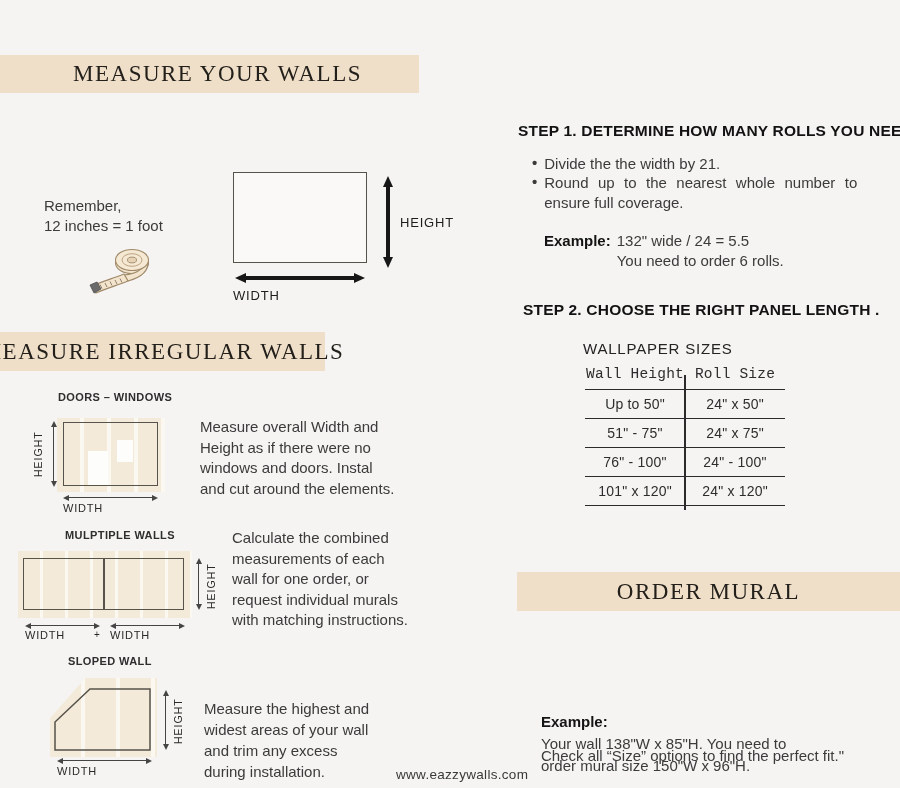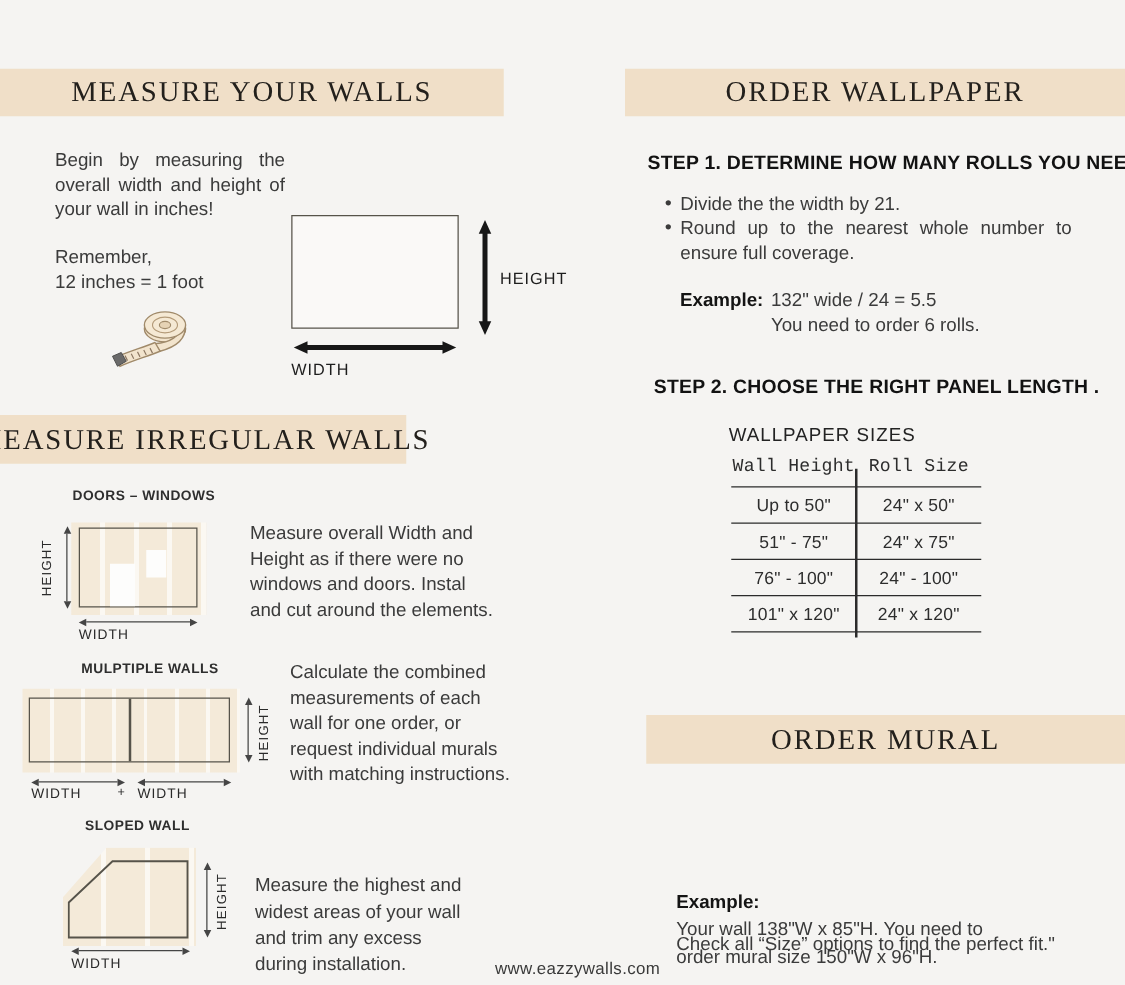--- a/index.html
+++ b/index.html
@@ -68,25 +68,24 @@
   #wp-divider { position:absolute; left:99px; top:9px; width:1.5px; height:135px; background:#2b2b2b; }
 
   .example-row { position:absolute; display:flex; font-size:15px; line-height:19.5px; }
   .example-row .val { margin-left:6px; white-space:pre-line; color:#3b3b3b; }
 </style>
 </head>
 <body>
 
 <div id="canvas">
 
-  <div class="band" style="left:0;top:55px;width:403px;height:38px;">
+  <div class="band" style="left:0;top:55px;width:403px;height:38px;padding-left:16px;">
     <div class="band-title">MEASURE YOUR WALLS</div>
   </div>
 
-  <div class="abs body15 just" style="left:44px;top:119px;width:184px;">Begin by measuring the overall width and height of your wall in inches!</div>
   <div class="abs body15 pre" style="left:44px;top:196px;">Remember,
 12 inches = 1 foot</div>
 
   <svg class="abs" style="left:86px;top:243px;" width="80" height="52" viewBox="0 0 80 52">
     <ellipse cx="46" cy="20" rx="16.5" ry="10.5" fill="#f2e4cd" stroke="#a08a6a" stroke-width="1.1"></ellipse>
     <path d="M58 17 C 59 26, 50 31, 38 32 L 42 38 C 53 35, 63 29, 62 18 Z" fill="#f2e4cd" stroke="#a08a6a" stroke-width="1.1"></path>
     <path d="M38 31 C 28 35, 15 39, 6 43 L 10 50 C 19 46, 32 42, 42 38 Z" fill="#f2e4cd" stroke="#a08a6a" stroke-width="1.1"></path>
     <ellipse cx="46" cy="17" rx="16.5" ry="10.5" fill="#f5e9d4" stroke="#a08a6a" stroke-width="1.1"></ellipse>
     <ellipse cx="46" cy="17" rx="10" ry="6.3" fill="none" stroke="#b49b79" stroke-width="0.9"></ellipse>
     <ellipse cx="46" cy="17" rx="4.5" ry="2.9" fill="#e6d3b5" stroke="#a08a6a" stroke-width="0.9"></ellipse>
@@ -149,23 +148,20 @@
   </svg>
   <div class="tav" style="left:165px;top:696px;height:48px;"></div>
   <div class="vtext" style="left:171px;top:694px;height:54px;width:14px;">HEIGHT</div>
   <div class="tah" style="left:63px;top:760px;width:83px;"></div>
   <div class="abs dim-label center" style="left:57px;top:765px;width:95px;">WIDTH</div>
   <div class="abs body15 pre" style="left:204px;top:698px;line-height:21px;">Measure the highest and
 widest areas of your wall
 and trim any excess
 during installation.</div>
 
-  <div class="band" style="left:500px;top:55px;width:400px;height:38px;">
-    <div class="band-title">ORDER WALLPAPER</div>
-  </div>
 
   <div class="abs step-heading" style="left:518px;top:122px;">STEP 1. DETERMINE HOW MANY ROLLS YOU NEED:</div>
 
   <div class="abs" style="left:532px;top:154px;display:flex;">
     <span style="font-size:15px;font-weight:bold;">•</span>
     <span class="body15" style="margin-left:7px;">Divide the the width by 21.</span>
   </div>
   <div class="abs" style="left:532px;top:173px;display:flex;">
     <span style="font-size:15px;font-weight:bold;">•</span>
     <span class="body15 just" style="margin-left:7px;width:313px;">Round up to the nearest whole number to ensure full coverage.</span>

